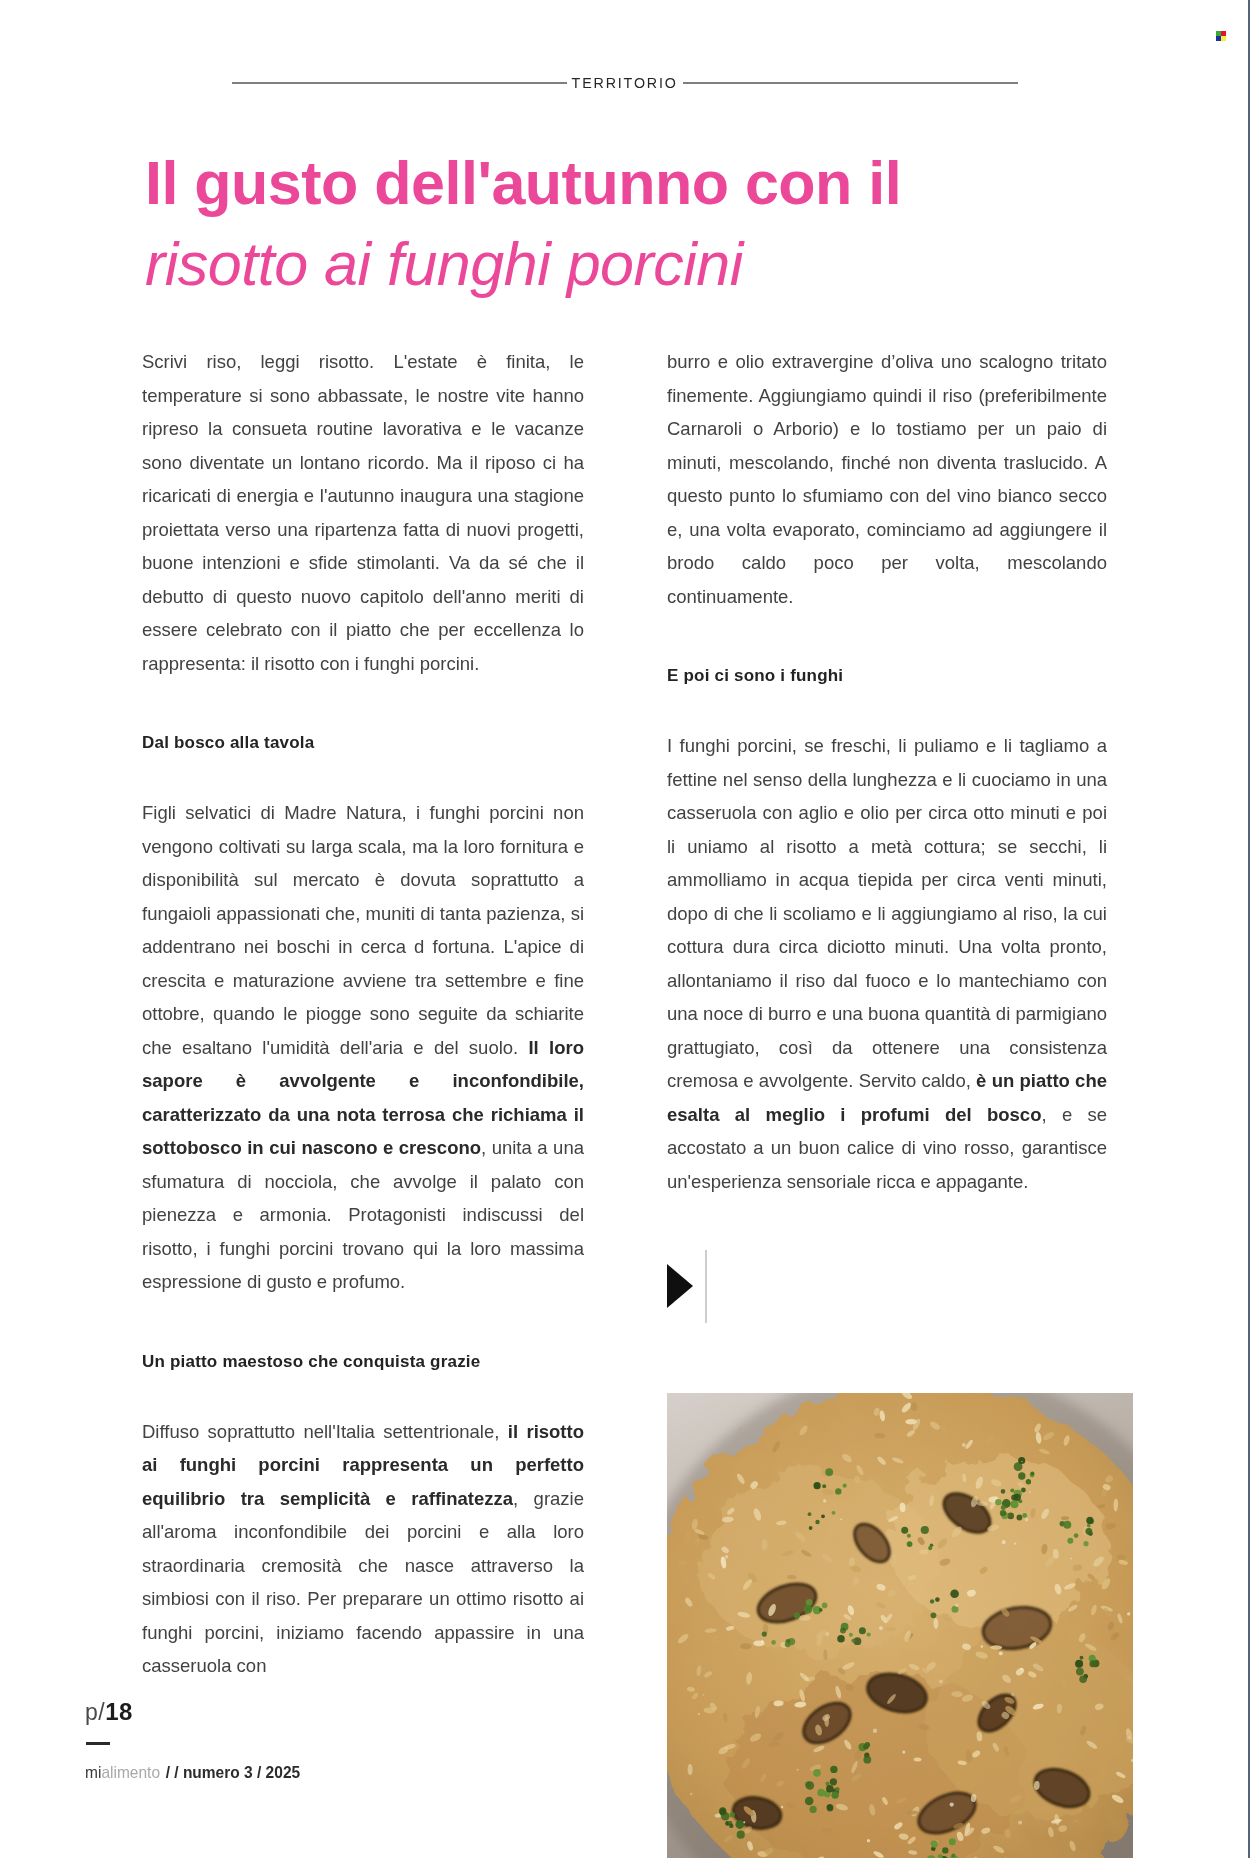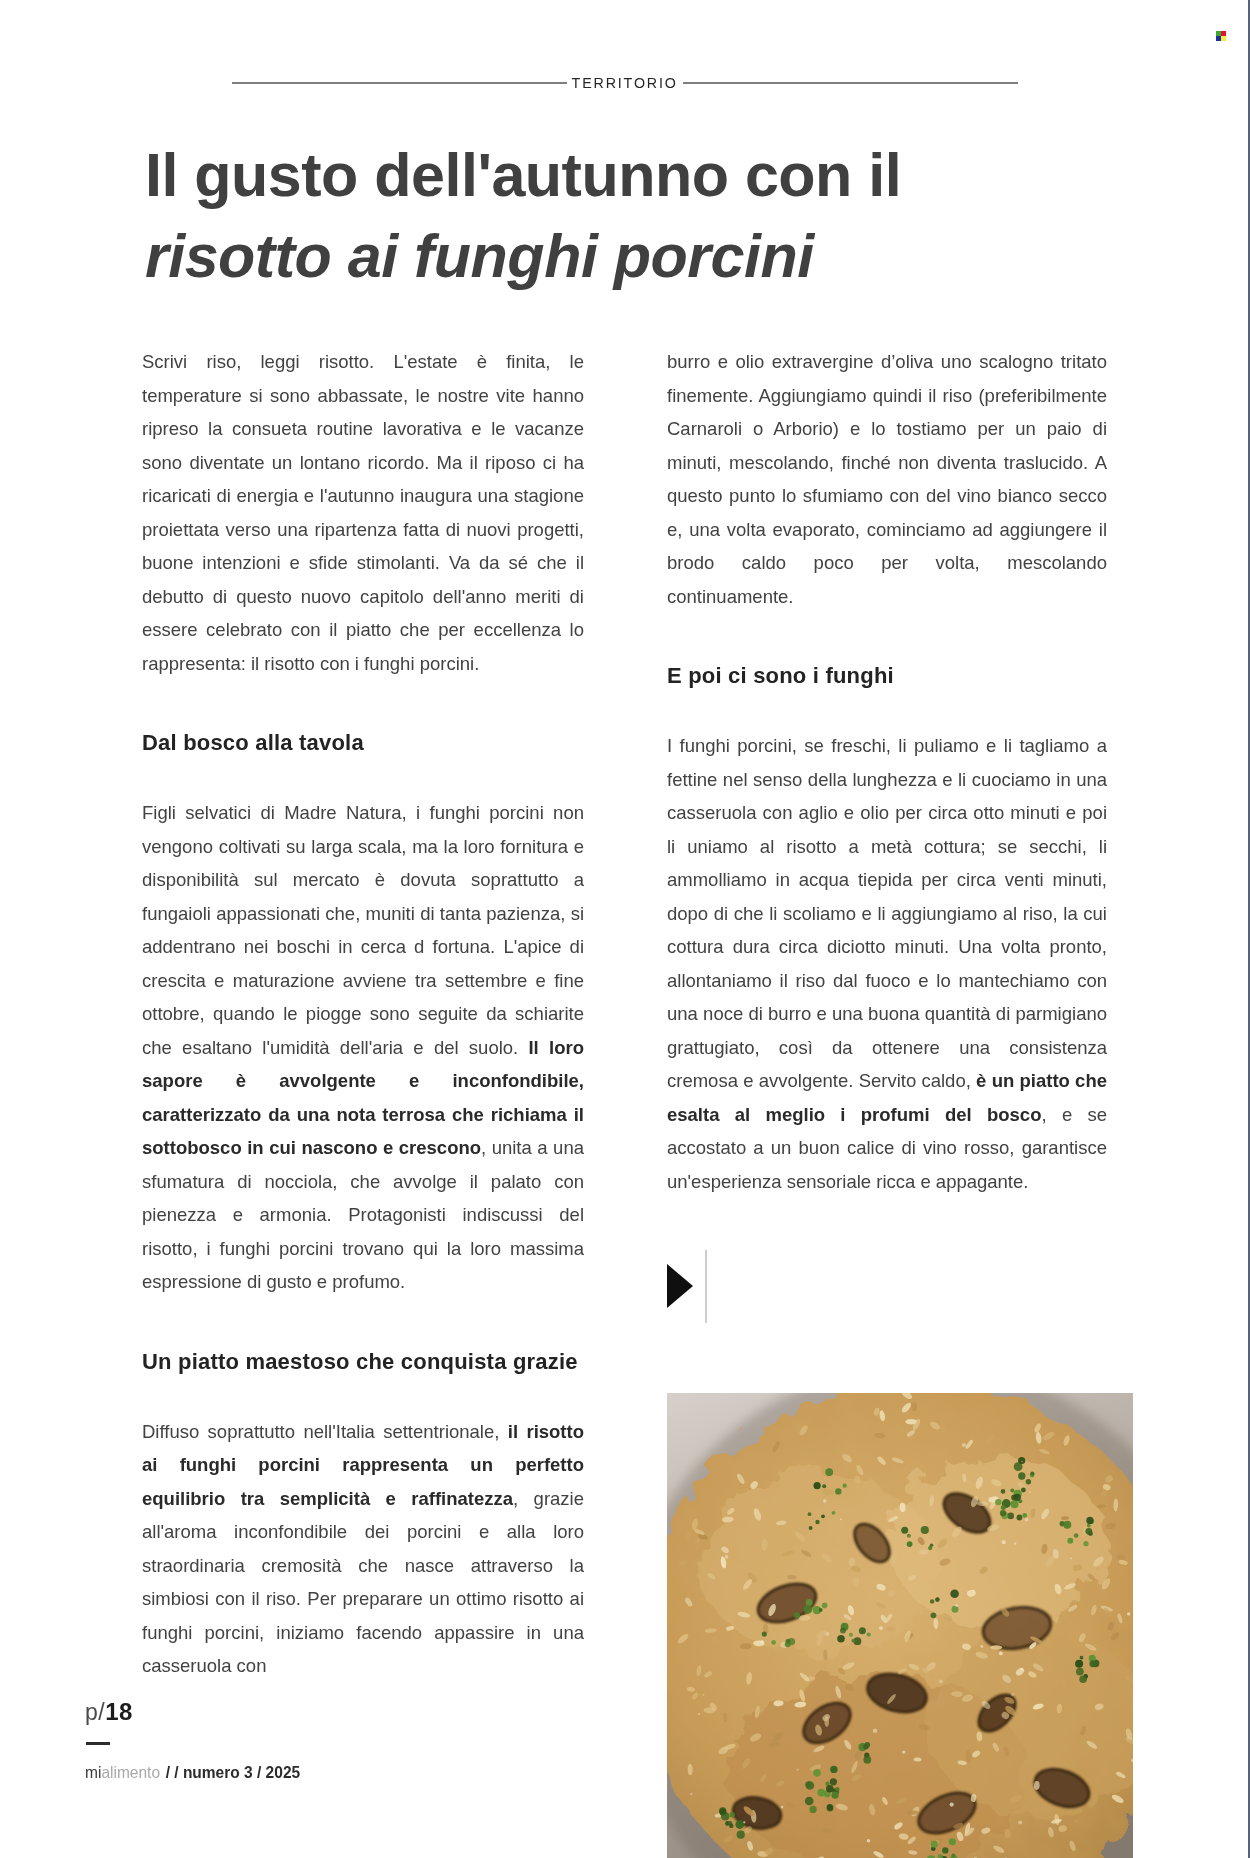--- a/index.html
+++ b/index.html
@@ -22,36 +22,36 @@
   .color-mark{
     position:absolute; left:1216px; top:31px; width:10px; height:10px;
     display:grid; grid-template-columns:1fr 1fr; grid-template-rows:1fr 1fr;
   }
   .color-mark span{display:block;}
   .page-edge{
     position:absolute; top:0; right:0; width:2px; height:100%;
   }
   
   .title{
-    position:absolute; left:145px; top:94px; width:1010px;
-    color:#404040; font-size:61px; line-height:81px; letter-spacing:-0.5px;
+    position:absolute; left:145px; top:102px; width:1010px;
+    color:#ec4899; font-size:61px; line-height:81px; letter-spacing:-0.5px;
   }
   .title .t1{font-weight:700; display:block;}
-  .title .t2{font-weight:700; font-style:italic; display:block;}
+  .title .t2{font-weight:400; font-style:italic; display:block;}
   
   .col{
     position:absolute; top:345px; width:442px;
     font-size:18.5px; line-height:33.5px; color:#424242;
     text-align:justify;
   }
   .col.left{left:142px;}
   .col.right{left:667px; width:440px;}
   .col p{margin:0 0 28px 0;}
   .col h2{
-    margin:50px 0 40px 0; font-size:22px; line-height:26px;
+    margin:50px 0 40px 0; font-size:17px; line-height:26px;
     color:#232323; font-weight:700; text-align:left; letter-spacing:0.2px;
   }
   .col .b{font-weight:700; color:#2a2a2a;}
   
   .callout{position:absolute; left:667px; top:1248px; width:440px; height:80px;}
   .callout .tri{
     position:absolute; left:0; top:16px; width:0; height:0;
     border-top:22px solid transparent; border-bottom:22px solid transparent;
     border-left:26px solid #0f0f0f;
   }

